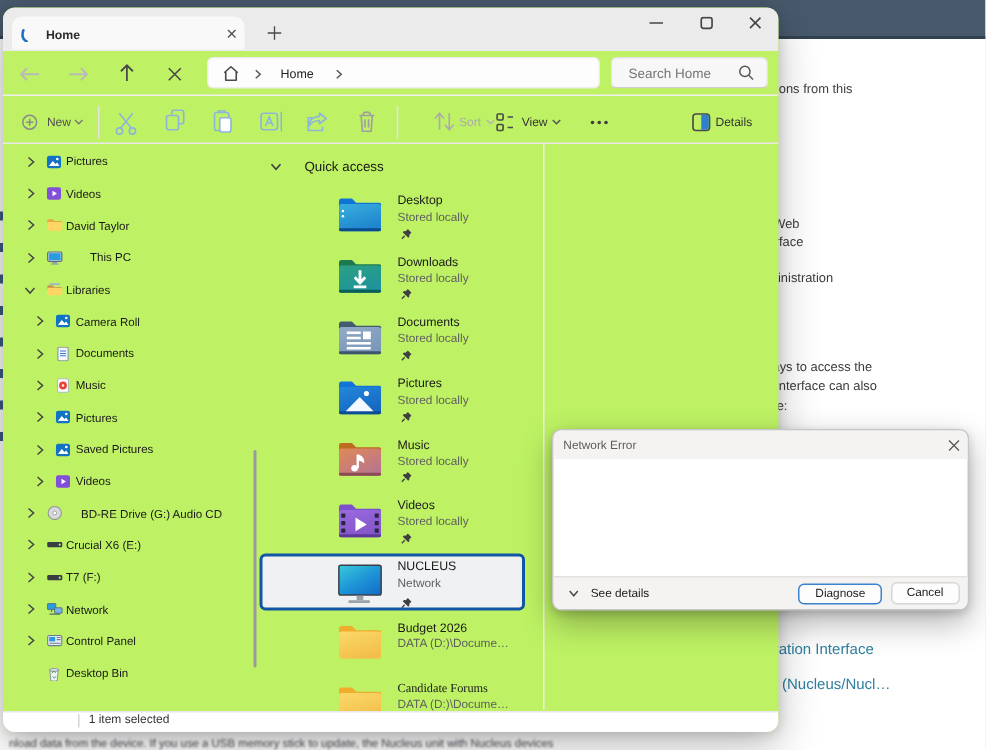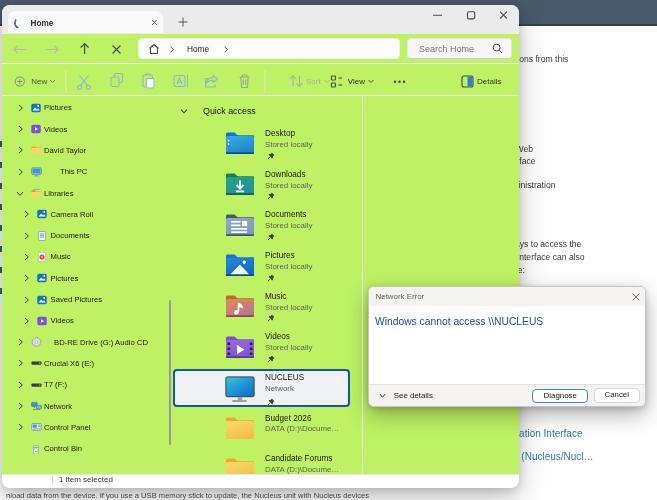--- a/index.html
+++ b/index.html
@@ -327,21 +327,21 @@
       </svg>
     </div>
 <div class="a txt" style="left:42.0px;top:418.3px;font-size:7.7px;color:#1a1a1a;">Control Panel</div>
 <div class="a" style="left:28.5px;top:439.1px;">
       <svg width="10" height="10" viewBox="0 0 10 10">
         <path d="M2.2 2.8 h5.6 l-0.6 6.4 q-0.1 0.8-1 0.8 h-2.4 q-0.9 0-1-0.8 z" fill="#f2f5f7" stroke="#90979e" stroke-width="0.7"></path>
         <ellipse cx="5" cy="2.6" rx="2.9" ry="0.9" fill="#e2e8ec" stroke="#90979e" stroke-width="0.7"></ellipse>
         <path d="M3.6 5 l1.2-1.6 l1.4 1.2 M6.4 6.8 l-1.2 1.4 l-1.2-1.2" stroke="#2f9e4f" stroke-width="0.6" fill="none"></path>
       </svg>
     </div>
-<div class="a txt" style="left:42.0px;top:439.6px;font-size:7.7px;color:#1a1a1a;">Control Bin</div>
+<div class="a txt" style="left:42.0px;top:439.6px;font-size:7.7px;color:#1a1a1a;">Desktop Bin</div>
 <div class="a" style="left:166.5px;top:295.5px;width:2.5px;height:145px;background:#9a9a9a;border-radius:2px"></div>
 <div class="a" style="left:360.0px;top:91.5px;width:1px;height:377px;background:#f0f0f0"></div>
 <div class="a" style="left:177.5px;top:103.0px;">
       <svg width="8" height="7" viewBox="0 0 8 7">
         <path d="M1 1.5 L4 4.8 L7 1.5" fill="none" stroke="#3f3f3f" stroke-width="1.1"></path>
       </svg>
     </div>
 <div class="a txt" style="left:201.0px;top:101.1px;font-size:8.9px;color:#191919;">Quick access</div>
 <div class="a" style="left:170.5px;top:364.8px;width:177.5px;height:38.2px;background:#f0f1f2;border:2px solid #1157a6;border-radius:4px"></div>
 <div class="a" style="left:223.0px;top:126.9px;">
@@ -544,36 +544,35 @@
           <linearGradient id="gy" x1="0" y1="0" x2="0.45" y2="1">
             <stop offset="0" stop-color="#fbd96a"></stop>
             <stop offset="1" stop-color="#f3bf4a"></stop>
           </linearGradient>
         </defs>
         <path d="M1 3.0 q0-1.6 1.6-1.6 h7 l3.6 3.6 h-12.2 z" fill="#f0ac2c"></path>
         <rect x="1" y="4.2" width="28" height="3" rx="1" fill="#f0ac2c"></rect>
         <rect x="1" y="5.0" width="28" height="18.1" rx="1.8" fill="url(#gy)"></rect>
       </svg>
     </div>
-<div class="a txt" style="left:263.0px;top:449.8px;font-size:8.2px;color:#191919;">Candidate Forums</div>
+<div class="a txt" style="left:263.0px;top:449.8px;font-size:8.2px;color:#191919;font-family:Liberation Serif, serif;">Candidate Forums</div>
 <div class="a txt" style="left:263.0px;top:460.6px;font-size:7.9px;color:#5f5f5f;">DATA (D:)\Docume…</div>
 <div class="a" style="left:0.0px;top:469.0px;width:517px;height:14.5px;border-top:1px solid #e8e8e8;background:#fff"></div>
 <div class="a txt" style="left:9.7px;top:470.9px;font-size:8.0px;color:#333;margin-top:28px;">112 items</div>
 <div class="a" style="left:49.6px;top:471.5px;width:1px;height:8.5px;background:#d5d5d5"></div>
 <div class="a txt" style="left:57.1px;top:470.9px;font-size:8.0px;color:#333;">1 item selected</div>
 </div>
 <div class="a" style="left:368.2px;top:286px;width:277.5px;height:120.5px;background:#fff;border-radius:6px;border:1px solid #c6c6c6;box-shadow:0 8px 22px rgba(0,0,0,.3),0 2px 6px rgba(0,0,0,.16);overflow:hidden">
 <div class="a" style="left:0.0px;top:0.0px;width:277.5px;height:19.4px;background:#f4f3f1"></div>
 <div class="a txt" style="left:6.4px;top:4.8px;font-size:7.9px;color:#5c5c5c;">Network Error</div>
 <div class="a" style="left:262.6px;top:6.4px;">
       <svg width="8" height="8" viewBox="0 0 8 8">
         <path d="M0.7 0.7 L7.3 7.3 M7.3 0.7 L0.7 7.3" stroke="#5a5a5a" stroke-width="0.9"></path>
       </svg>
     </div>
-<div class="a txt" style="left:5.8px;top:29.3px;font-size:10.3px;color:#1d4fa1;">Windows cannot access \\NUCLEUS</div>
 <div class="a" style="left:0.0px;top:96.5px;width:277.5px;height:24px;background:#f4f3f1;border-top:1px solid #e2e2e2"></div>
 <div class="a" style="left:9.4px;top:106.2px;">
       <svg width="7" height="6" viewBox="0 0 7 6">
         <path d="M0.8 1 L3.5 4.2 L6.2 1" fill="none" stroke="#4a4a4a" stroke-width="1"></path>
       </svg>
     </div>
 <div class="a txt" style="left:24.6px;top:103.9px;font-size:7.9px;color:#1b1b1b;">See details</div>
 <div class="a" style="left:162.8px;top:101.9px;width:56.5px;height:14.2px;background:#fdfdfd;border:1.5px solid #3c82cc;border-radius:4px;font-size:7.9px;color:#1b1b1b;text-align:center;line-height:11.2px">Diagnose</div>
 <div class="a" style="left:224.7px;top:101.3px;width:45.7px;height:14.4px;background:#fdfdfd;border:1px solid #d6d6d6;border-radius:4px;font-size:7.9px;color:#1b1b1b;text-align:center;line-height:12.4px">Cancel</div>
 </div>

